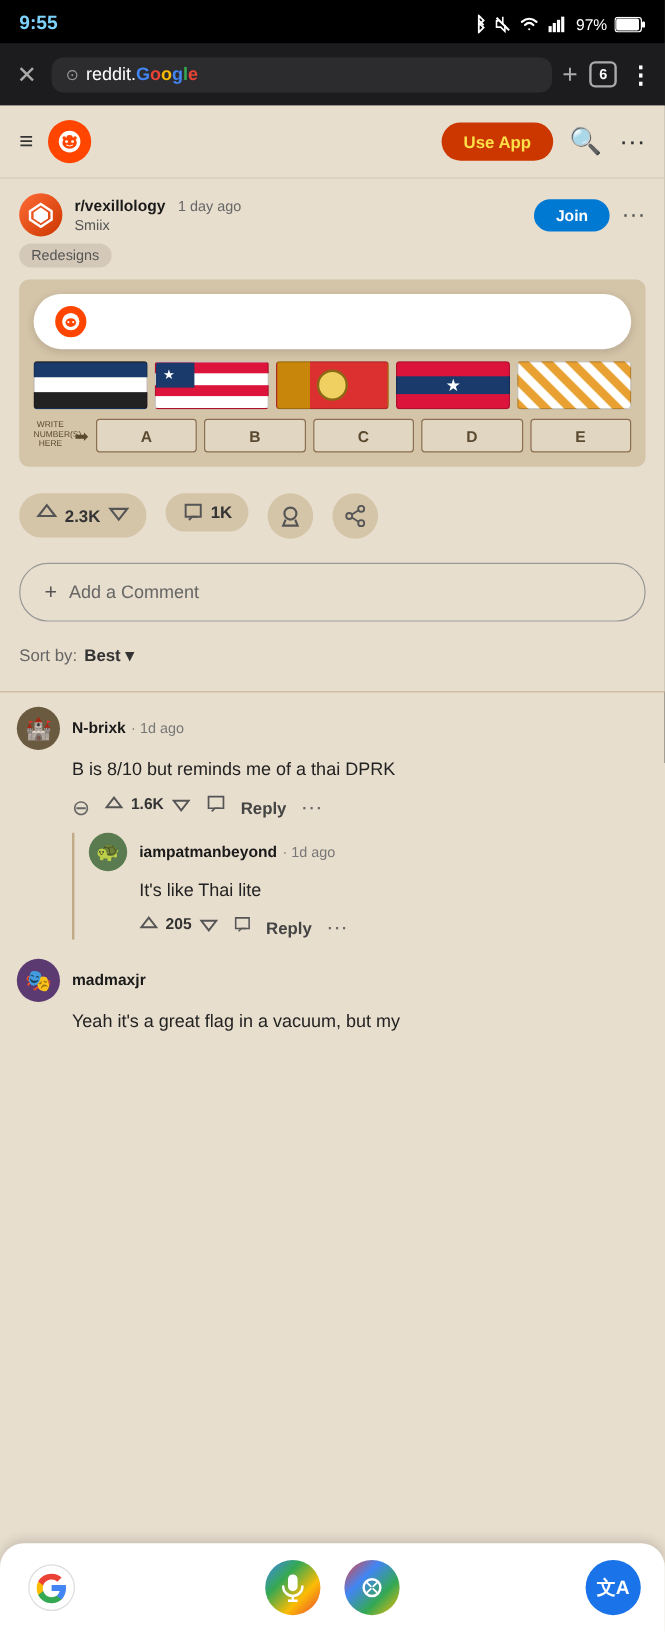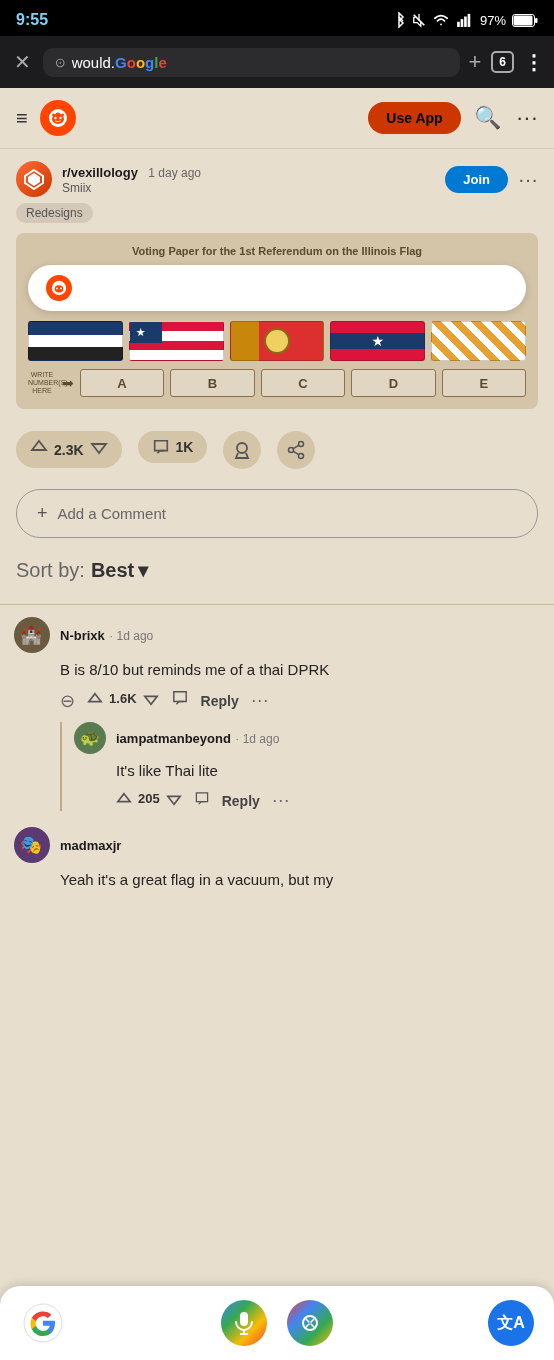--- a/index.html
+++ b/index.html
@@ -125,21 +125,21 @@
       color: white;
       font-size: 18px;
     }
     .header-right {
       display: flex;
       align-items: center;
       gap: 14px;
     }
     .use-app-btn {
       background: #cc3700;
-      color: #000000;
+      color: #fde047;
       border: none;
       border-radius: 20px;
       padding: 8px 18px;
       font-size: 14px;
       font-weight: 600;
       cursor: pointer;
     }
     .header-icon {
       font-size: 22px;
       color: #333;
@@ -432,21 +432,21 @@
       font-size: 18px;
       color: #555;
     }
 
     
     .sort-bar {
       display: flex;
       align-items: center;
       gap: 6px;
       padding: 6px 0 14px;
-      font-size: 20px;
+      font-size: 14px;
       color: #555;
     }
     .sort-label {
       font-weight: 400;
       color: #666;
     }
     .sort-value {
       font-weight: 700;
       color: #333;
       display: flex;
@@ -650,21 +650,21 @@
       <rect x="1.5" y="1.5" width="19" height="10" rx="1.5" fill="white"></rect>
     </svg>
   </div>
 </div>
 
 <div class="browser-bar">
   <span class="close-btn">✕</span>
   <div class="url-bar">
     <span class="url-icon">⊙</span>
     <span style="font-size:15px; color:#fff;">
-      <span>would.</span><span style="font-weight:700; color:#fff;"><span style="color:#4285f4;">G</span><span style="color:#ea4335;">o</span><span style="color:#fbbc05;">o</span><span style="color:#4285f4;">g</span><span style="color:#34a853;">l</span><span style="color:#ea4335;">e</span></span>
+      <span>reddit.</span><span style="font-weight:700; color:#fff;"><span style="color:#4285f4;">G</span><span style="color:#ea4335;">o</span><span style="color:#fbbc05;">o</span><span style="color:#4285f4;">g</span><span style="color:#34a853;">l</span><span style="color:#ea4335;">e</span></span>
     </span>
   </div>
   <div class="browser-actions">
     <span class="add-btn">+</span>
     <span class="tab-count">6</span>
     <span class="more-btn">⋮</span>
   </div>
 </div>
 
 <div class="reddit-content">
@@ -716,21 +716,20 @@
       </div>
     </div>
 
     
 
     
     <span class="post-flair">Redesigns</span>
 
     
     <div class="poll-container">
-      <div class="poll-title">Voting Paper for the 1st Referendum on the Illinois Flag</div>
 
       <div class="url-overlay">
         <div class="reddit-icon-small">
           <svg width="16" height="16" viewBox="0 0 20 20" fill="white">
             <circle cx="10" cy="10" r="9" fill="white"></circle>
             <ellipse cx="10" cy="11" rx="5.5" ry="4.5" fill="#ff4500"></ellipse>
             <circle cx="7.5" cy="10.5" r="1.1" fill="white"></circle>
             <circle cx="12.5" cy="10.5" r="1.1" fill="white"></circle>
           </svg>
         </div>

